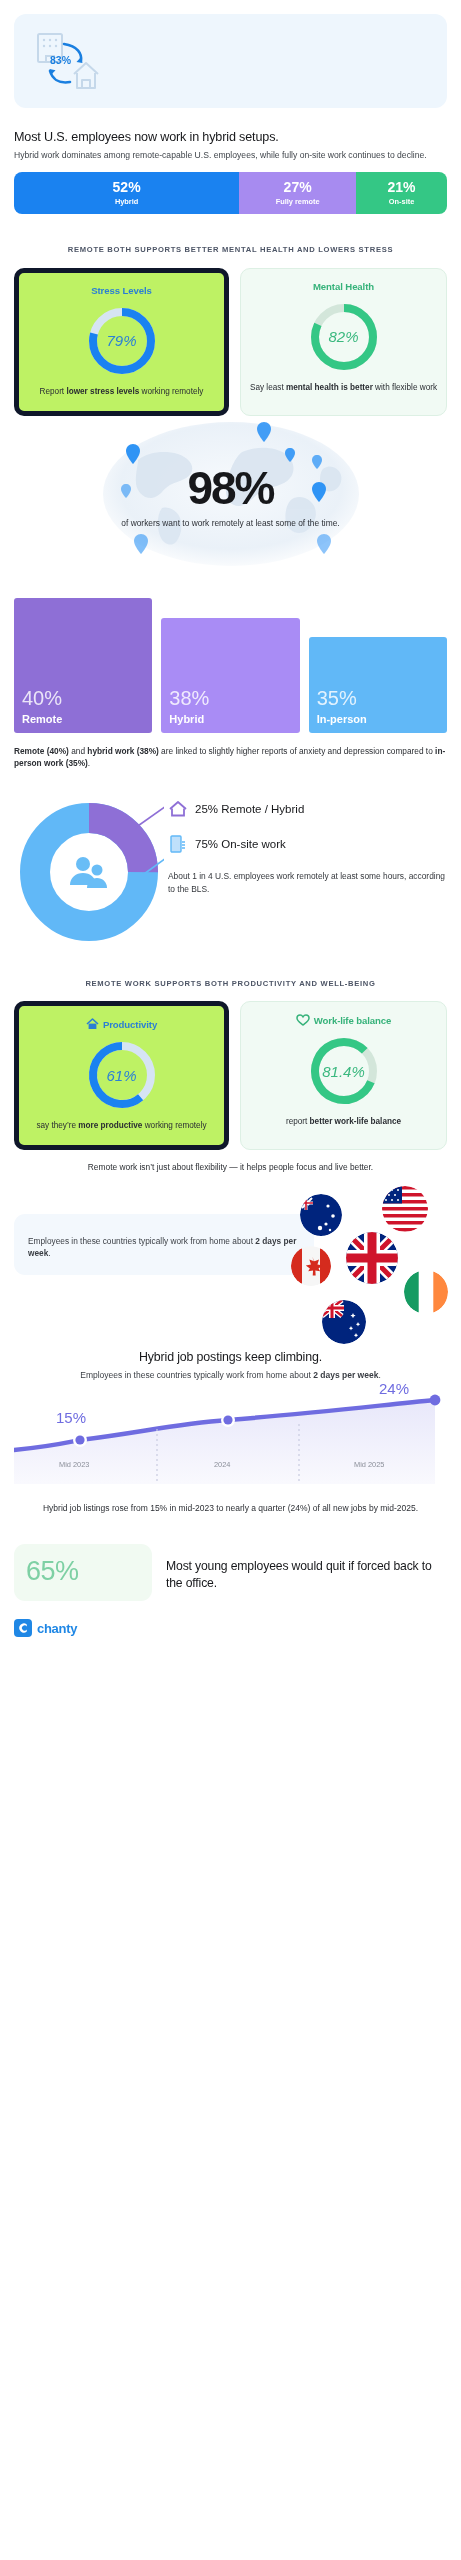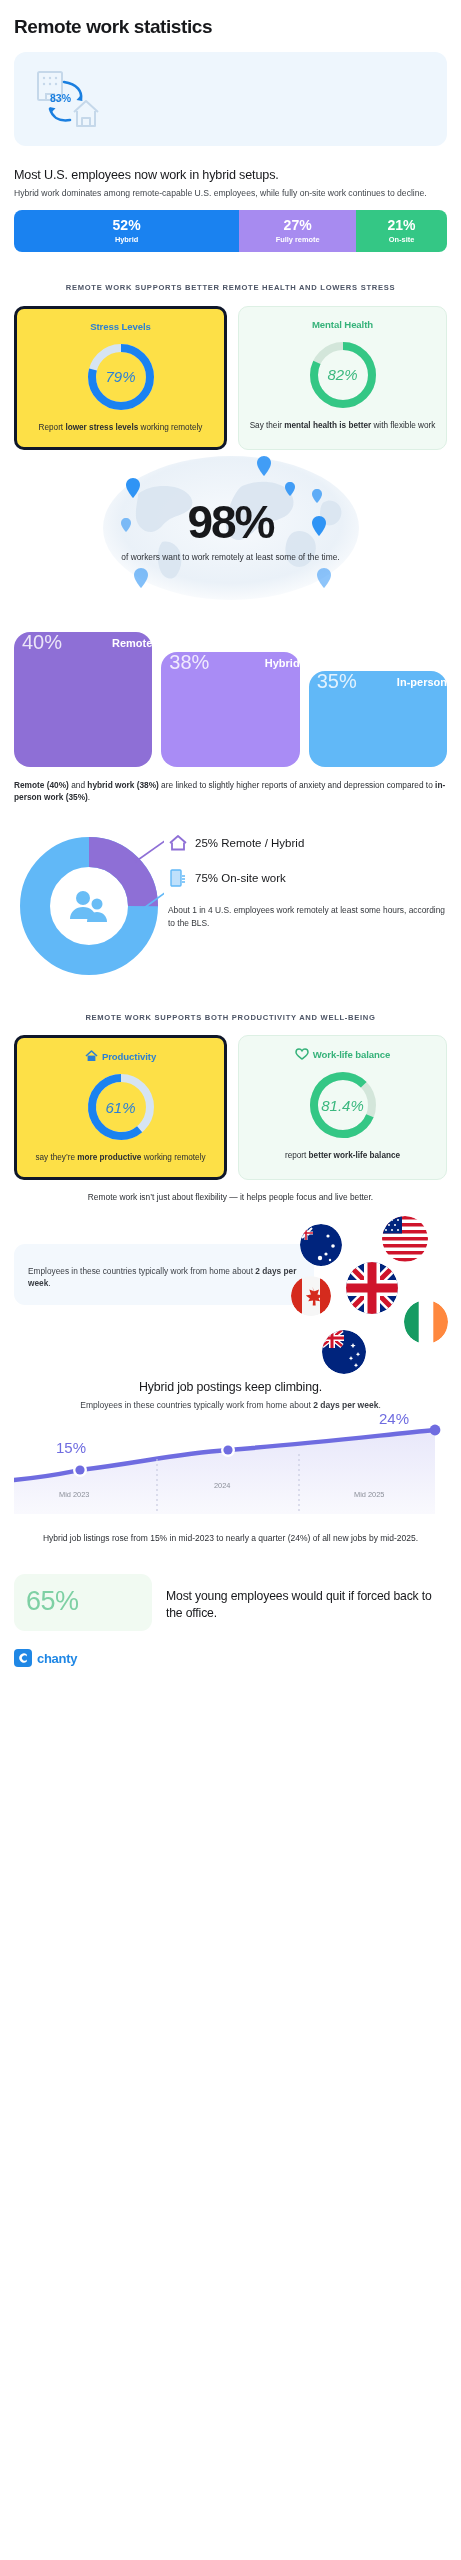--- a/index.html
+++ b/index.html
@@ -66,21 +66,21 @@
     text-align: center; font-size: 7.6px; font-weight: 700;
     letter-spacing: 0.7px; color: #4d5566; line-height: 1.5;
   }
 
   
   .cards2 { display: flex; gap: 11px; margin-top: 12px; }
   .statcard {
     flex: 1; border-radius: 10px; padding: 12px 8px 13px;
     display: flex; flex-direction: column; align-items: center;
   }
-  .statcard.blue  { background: #fde047; border: 3px solid #0f172a; }
+  .statcard.blue  { background: #bef264; border: 5px solid #0f172a; }
   .statcard.green { background: #f1faf4; border: 1px solid #ddf0e4; }
   .sc-title { font-size: 9.6px; font-weight: 700; letter-spacing: -0.1px; display: flex; align-items: center; gap: 4px; }
   .sc-title.blue  { color: #2b7fd4; }
   .sc-title.green { color: #36b27a; }
   .ring { margin: 9px 0 9px; position: relative; width: 72px; height: 72px; font-style: italic; }
   .ring svg { transform: rotate(-90deg); display: block; }
   .ring .mid {
     position: absolute; inset: 0; display: flex; align-items: center; justify-content: center;
     font-size: 15px; font-weight: 400;
   }
@@ -93,21 +93,21 @@
   .globe-wrap {
     position: relative; height: 150px; margin-top: 6px;
     display: flex; flex-direction: column; align-items: center; justify-content: center;
   }
   .globe-bg { position: absolute; left: 50%; top: 50%; transform: translate(-50%,-50%); }
   .globe-num { position: relative; font-size: 46px; font-weight: 700; letter-spacing: -2px; color: #17181b; line-height: 1; }
   .globe-cap { position: relative; font-size: 8.4px; color: #2d3036; margin-top: 7px; }
 
   
   .barchart { display: flex; align-items: flex-end; gap: 9px; height: 135px; margin-top: 4px; }
-  .bar { border-radius: 16px; position: relative; flex: 1; display: flex; flex-direction: row; justify-content: space-between; padding: 0 0 8px 8px; }
+  .bar { border-radius: 3px; position: relative; flex: 1; display: flex; flex-direction: column; justify-content: flex-end; padding: 0 0 8px 8px; }
   .bar .bv { font-size: 20px; color: rgba(255,255,255,.82); font-weight: 400; line-height: 1; }
   .bar .bl { font-size: 11px; color: #fff; font-weight: 700; margin-top: 5px; }
   .bar-note { font-size: 8.3px; line-height: 1.5; color: #2b2e33; margin-top: 12px; }
   .bar-note b { font-weight: 700; }
 
   
   .donut-row { display: flex; gap: 4px; margin-top: 4px; align-items: flex-start; }
   .donut { width: 150px; flex: 0 0 150px; position: relative; height: 152px; }
   .donut .people { position: absolute; left: 50%; top: 50%; transform: translate(-50%,-50%); }
   .legend { flex: 1; padding-top: 4px; }
@@ -149,21 +149,20 @@
 
   
   .footer { display: flex; align-items: center; gap: 5px; margin-top: 18px; padding-bottom: 14px; }
   .brand-name { font-size: 13px; font-weight: 700; color: #1f87e5; letter-spacing: -0.3px; }
 </style>
 </head>
 <body>
 
 <div class="page">
 
-  <h1 class="page-title">Remote work statistics</h1>
 
   <div class="hero-card">
     <div class="hero-illu">
       <svg width="96" height="62" viewBox="0 0 96 62">
         <g stroke="#c5d8ea" stroke-width="2" fill="none">
           <rect x="10" y="4" width="24" height="28" rx="1.5"></rect>
           <path d="M18 26h8v6h-8z"></path>
         </g>
         <g fill="#c5d8ea">
           <circle cx="16" cy="10" r="1.2"></circle>
@@ -200,21 +199,21 @@
         <span class="l">Fully remote</span>
       </div>
       <div class="stack-seg" style="flex:21;background:#34c785;">
         <span class="v">21%</span>
         <span class="l">On-site</span>
       </div>
     </div>
   </div>
 
   <div style="margin-top:30px;">
-    <div class="eyebrow">REMOTE WORK SUPPORTS BETTER REMOTE HEALTH AND LOWERS STRESS</div>
+    <div class="eyebrow">REMOTE BOTH SUPPORTS BETTER MENTAL HEALTH AND LOWERS STRESS</div>
     <div class="cards2">
 
       <div class="statcard blue">
         <div class="sc-title blue">Stress Levels</div>
         <div class="ring">
           <svg width="72" height="72" viewBox="0 0 72 72">
             <circle cx="36" cy="36" r="29" fill="none" stroke="#d6e4f3" stroke-width="8"></circle>
             <circle cx="36" cy="36" r="29" fill="none" stroke="#1a82f0" stroke-width="8" stroke-dasharray="144.1 38.1" stroke-linecap="butt"></circle>
           </svg>
           <div class="mid blue">79%</div>
@@ -224,21 +223,21 @@
 
       <div class="statcard green">
         <div class="sc-title green">Mental Health</div>
         <div class="ring">
           <svg width="72" height="72" viewBox="0 0 72 72">
             <circle cx="36" cy="36" r="29" fill="none" stroke="#d3e6da" stroke-width="8"></circle>
             <circle cx="36" cy="36" r="29" fill="none" stroke="#34c785" stroke-width="8" stroke-dasharray="149.5 32.7" stroke-linecap="butt"></circle>
           </svg>
           <div class="mid green">82%</div>
         </div>
-        <div class="sc-cap"><span>Say their </span><b>mental health is better</b><span> with flexible work</span></div>
+        <div class="sc-cap"><span>Say least </span><b>mental health is better</b><span> with flexible work</span></div>
       </div>
 
     </div>
   </div>
 
   <div class="globe-wrap">
     <svg class="globe-bg" width="330" height="150" viewBox="0 0 330 150">
       <defs>
         <radialGradient id="gl" cx="50%" cy="45%" r="60%">
           <stop offset="0%" stop-color="#f7fafd"></stop>
@@ -505,21 +504,21 @@
           <circle cx="66" cy="56" r="7" fill="#fff"></circle>
             <circle cx="66" cy="56" r="4.6" fill="#6f6ce0"></circle>
           <circle cx="214" cy="36" r="7" fill="#fff"></circle>
             <circle cx="214" cy="36" r="4.6" fill="#6f6ce0"></circle>
           <circle cx="421" cy="16" r="5.4" fill="#6f6ce0"></circle>
         </g>
       </svg>
       <span class="lc-lab" style="left:42px;top:25px;">15%</span>
       <span class="lc-lab" style="left:365px;top:-4px;">24%</span>
       <span class="lc-x" style="left:45px;top:76px;">Mid 2023</span>
-      <span class="lc-x" style="left:200px;top:67px;">2024</span>
+      <span class="lc-x" style="left:200px;top:76px;">2024</span>
       <span class="lc-x" style="left:340px;top:76px;">Mid 2025</span>
     </div>
     <div class="lc-note">Hybrid job listings rose from 15% in mid-2023 to nearly a quarter (24%) of all new jobs by mid-2025.</div>
   </div>
 
   <div class="genz-row" style="margin-top:30px;">
     <div class="genz-card">
       <div class="genz-num">65%</div>
     </div>
     <div style="flex:1;padding-top:14px;">

